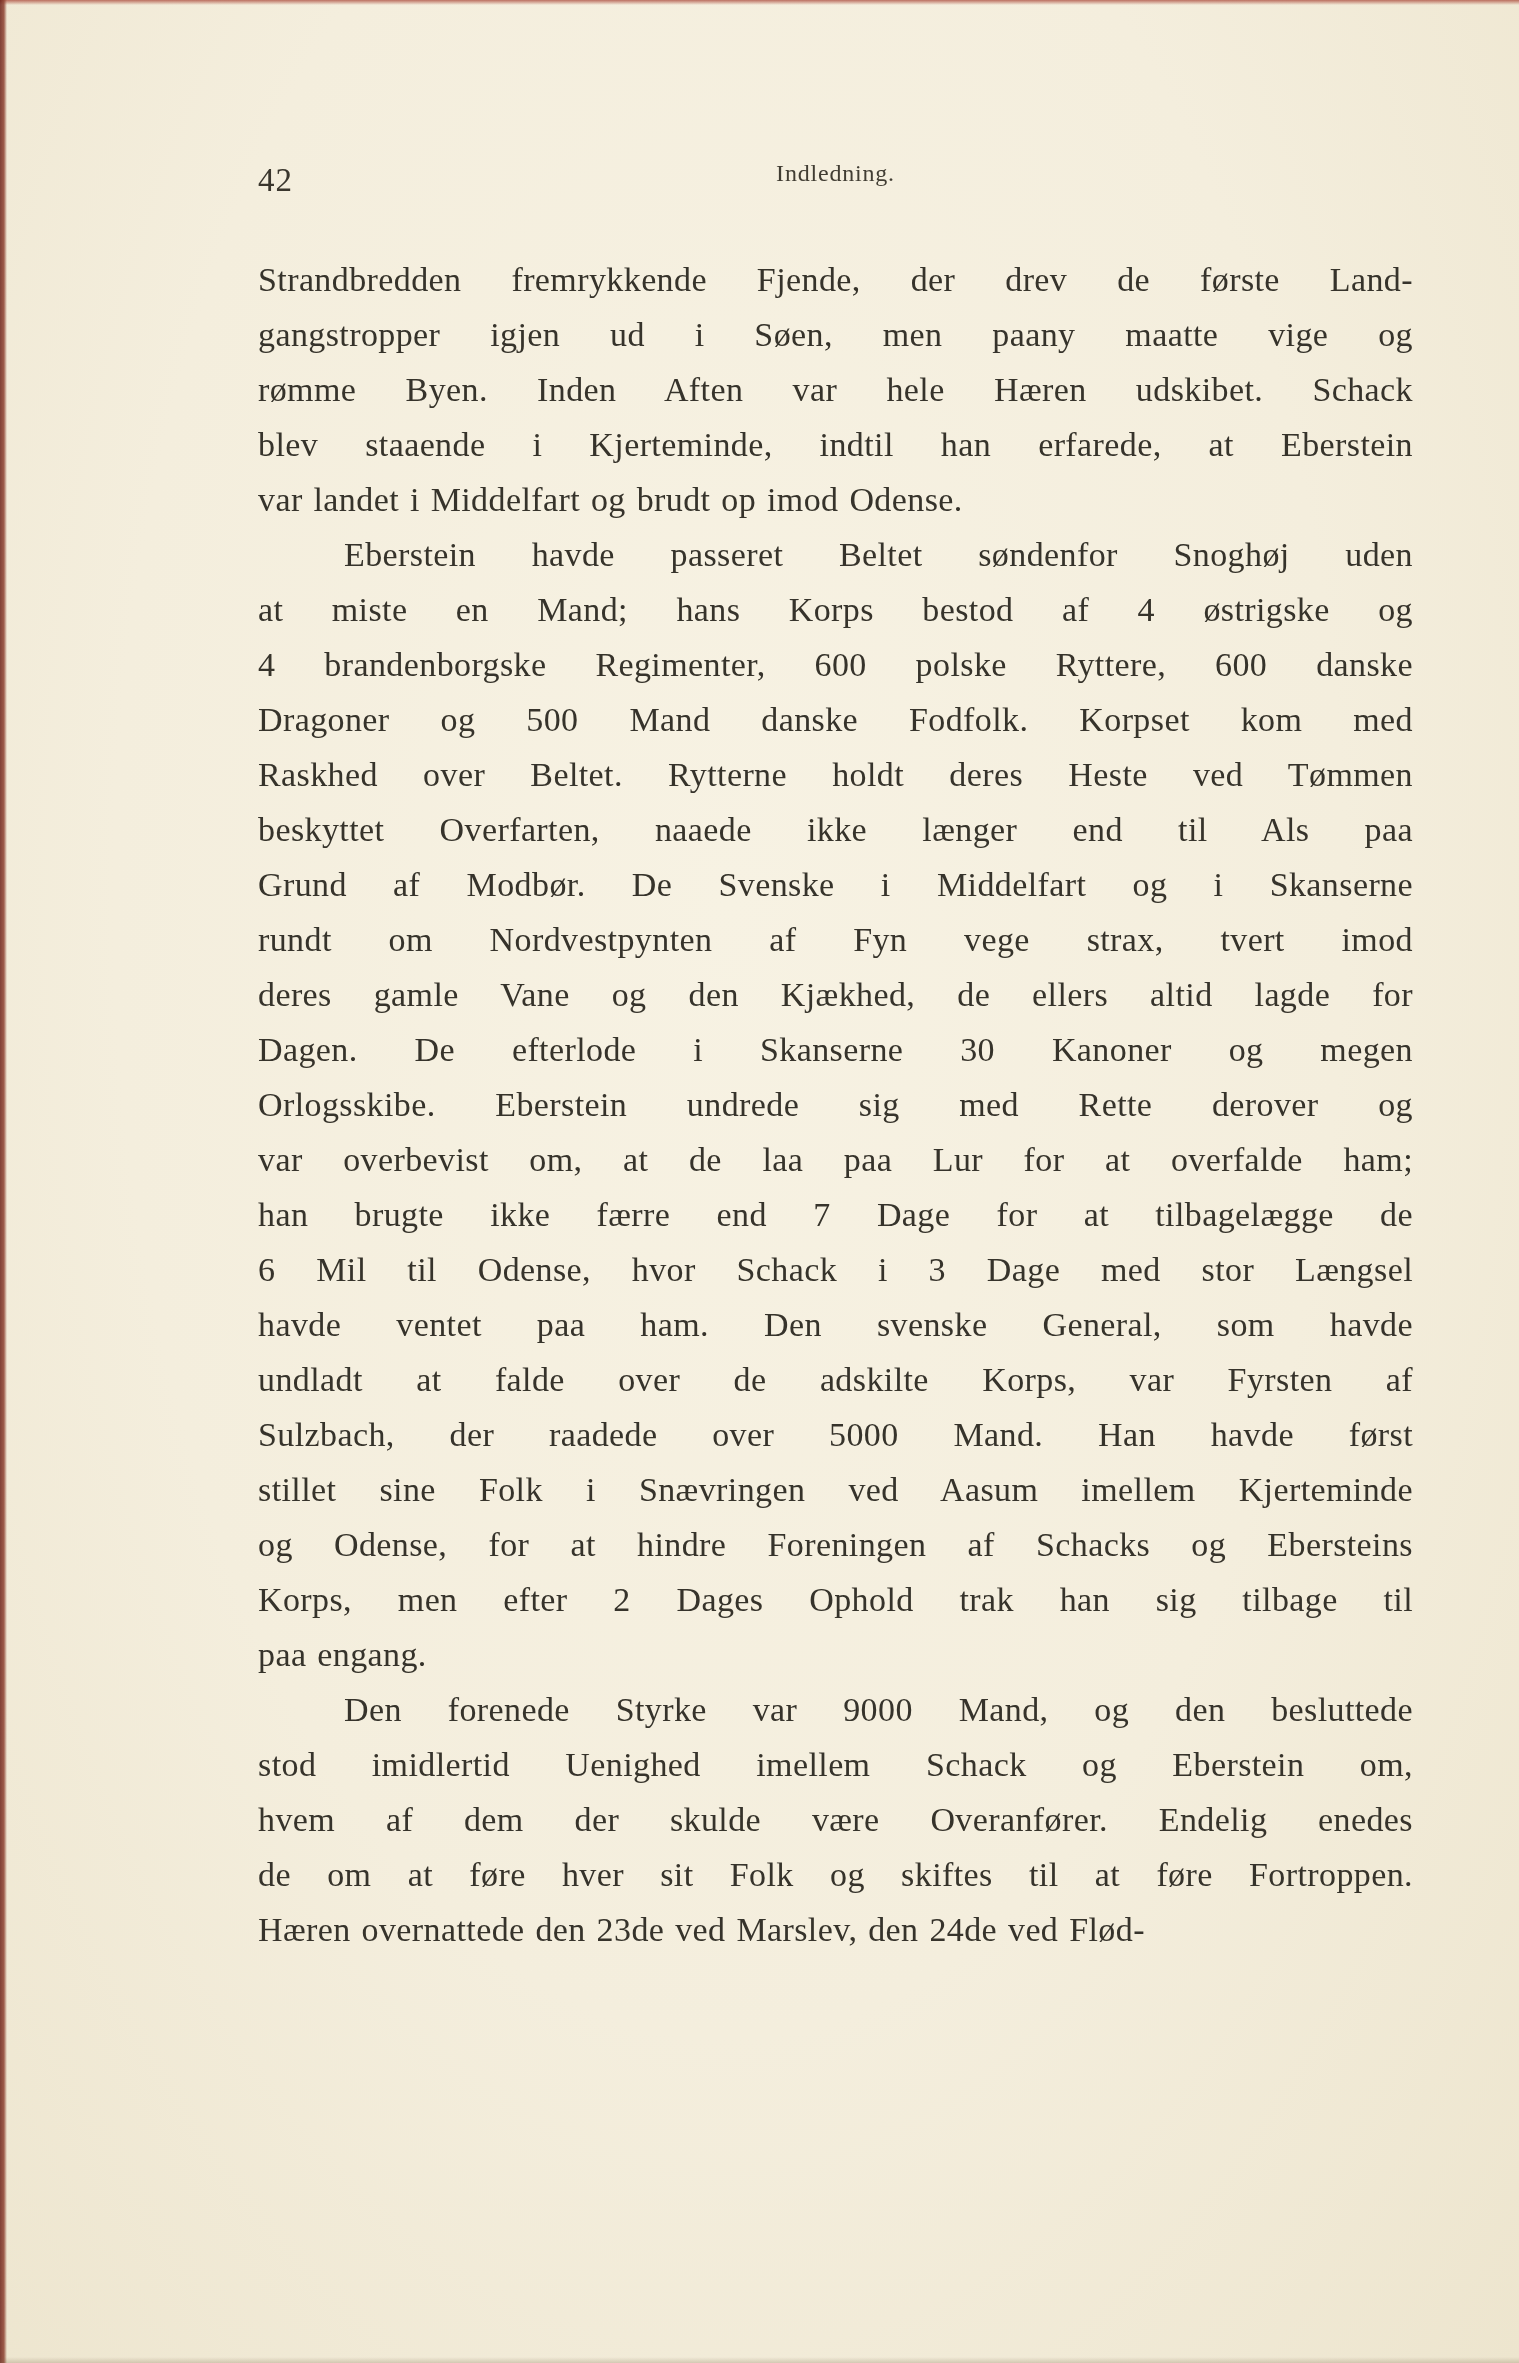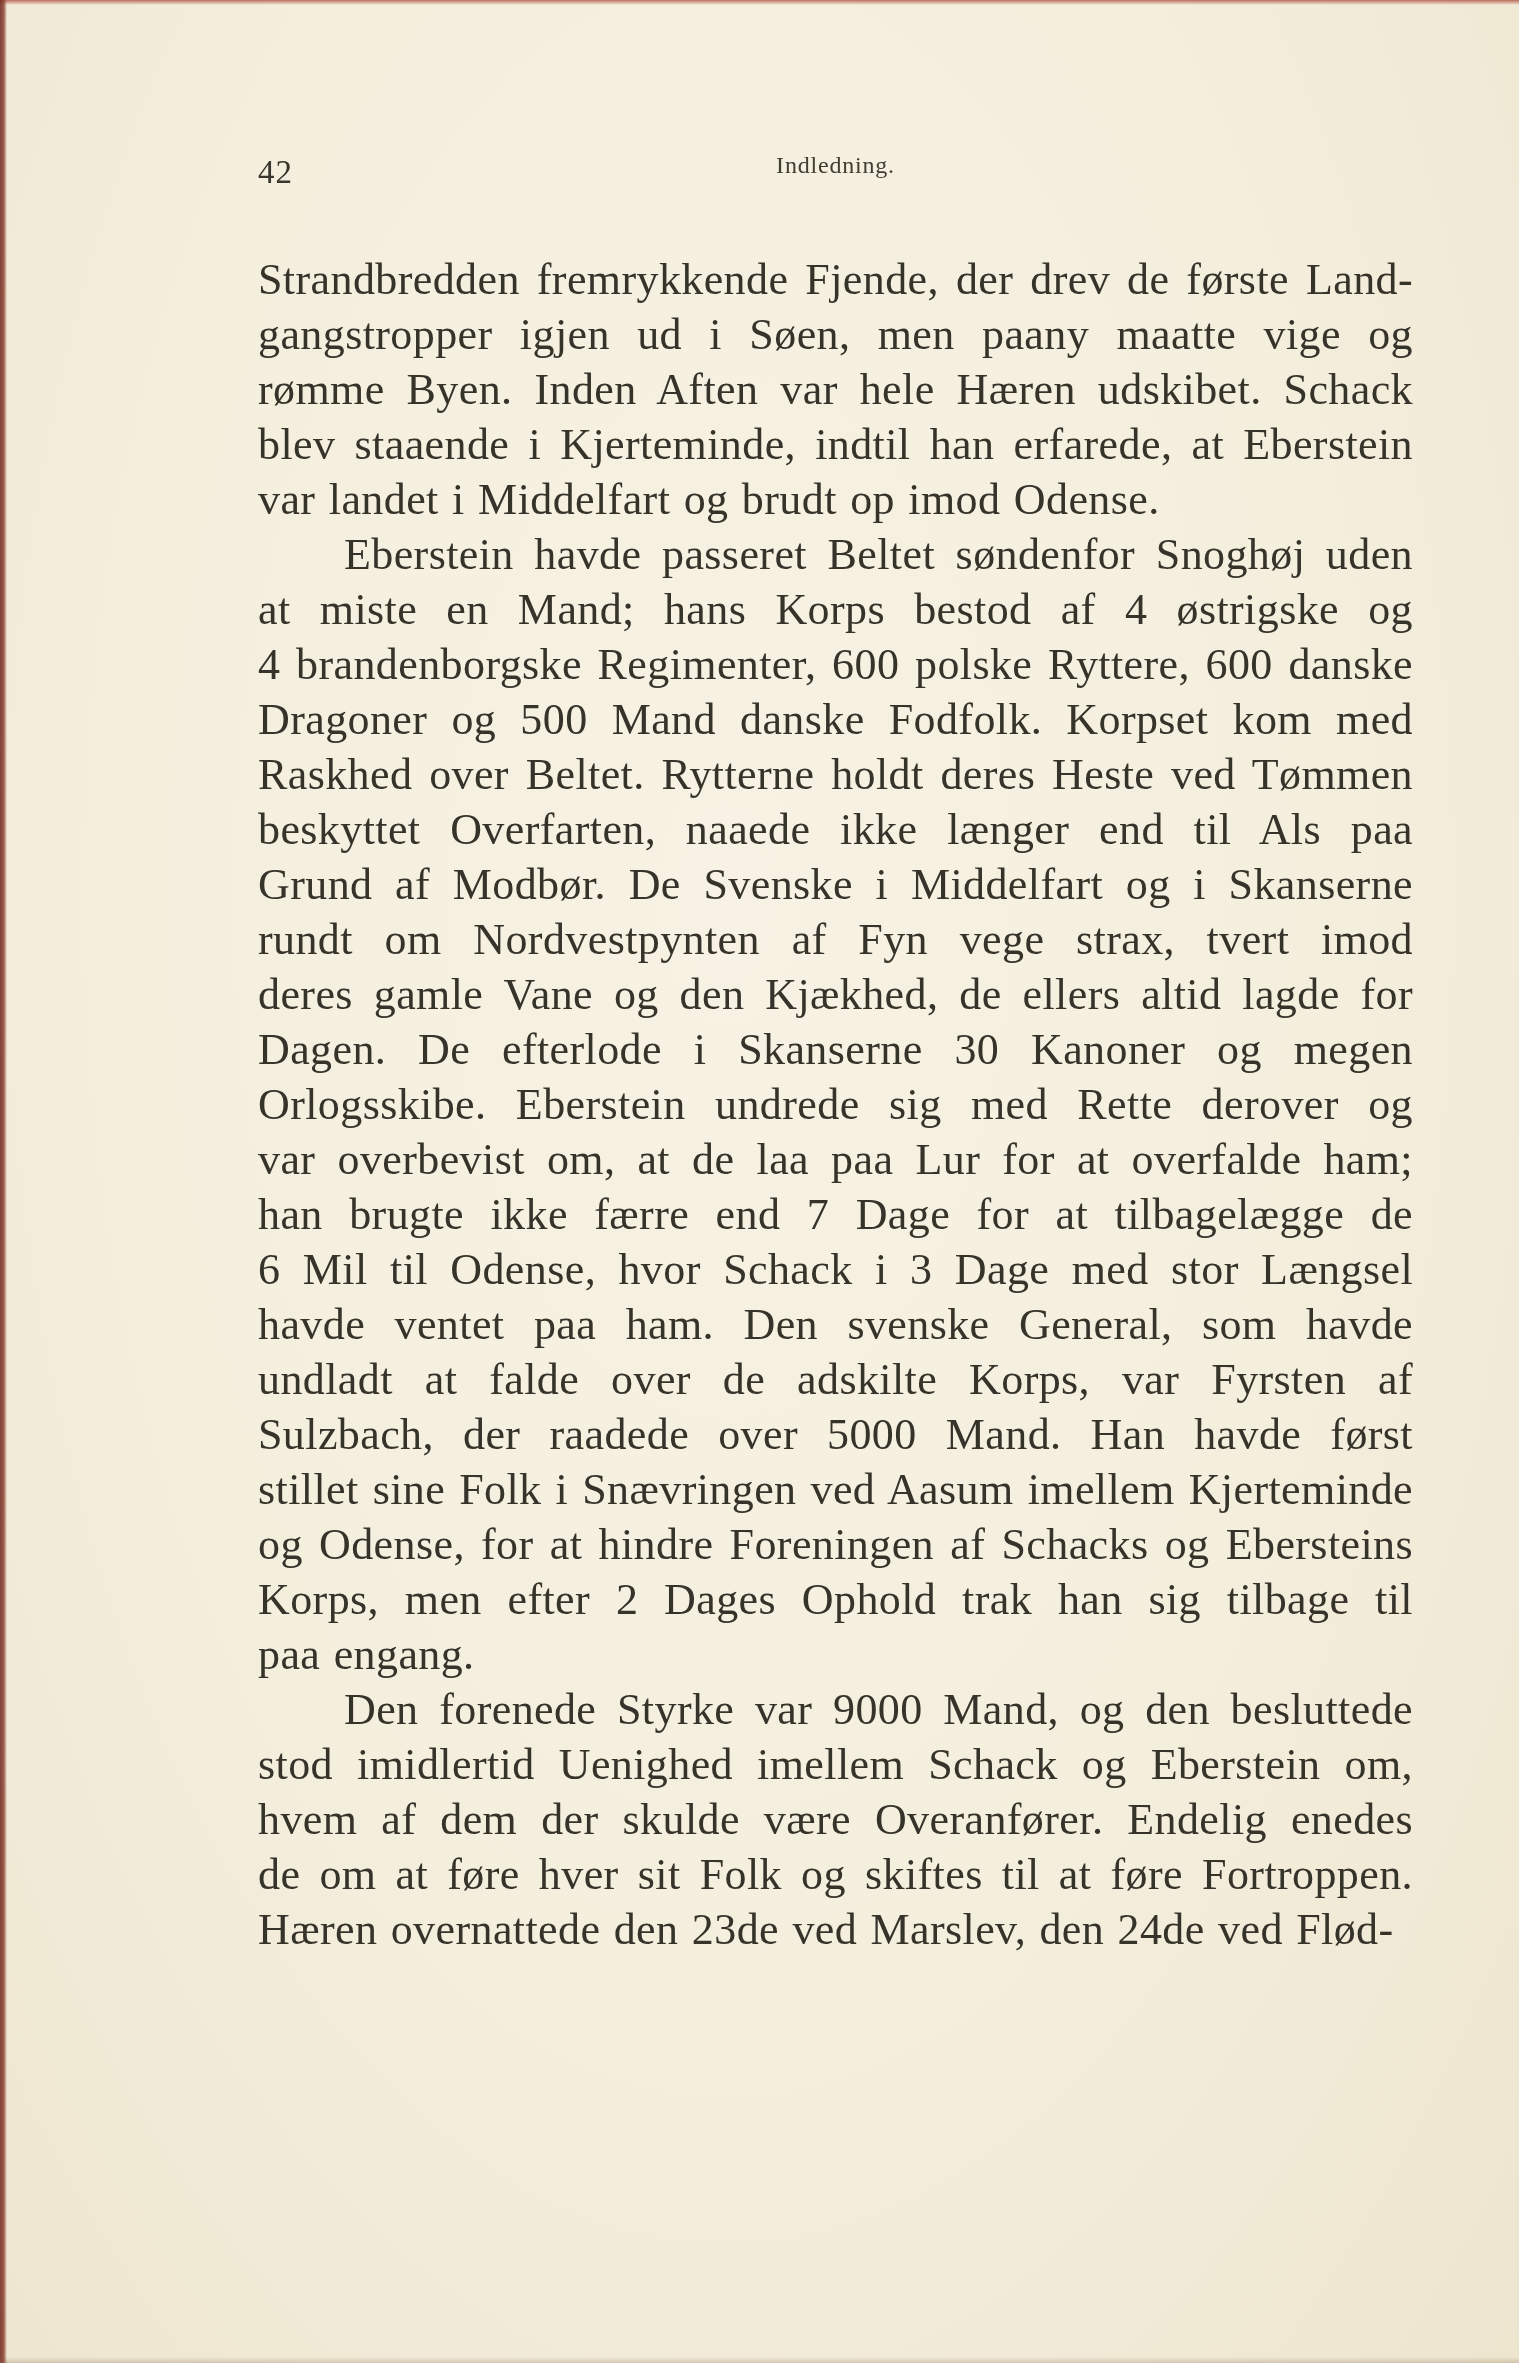--- a/index.html
+++ b/index.html
@@ -36,21 +36,21 @@
   .edge-bottom {
     position: absolute;
     left: 0; bottom: 0;
     width: 100%; height: 6px;
     background: linear-gradient(to top, rgba(120,100,70,0.25), rgba(120,100,70,0));
   }
 
   .header-row {
     position: absolute;
     left: 258px;
-    top: 152px;
+    top: 160px;
     width: 1155px;
     height: 44px;
     text-align: center;
   }
   .page-number {
     position: absolute;
     left: 0;
     top: 2px;
     font-size: 33px;
     letter-spacing: 1px;
@@ -64,21 +64,21 @@
   }
 
   .body-text {
     position: absolute;
     left: 258px;
     top: 252px;
     width: 1155px;
   }
   .paragraph { margin: 0; }
   .line {
-    font-size: 44px;
+    font-size: 34px;
     line-height: 55px;
     letter-spacing: 0.4px;
     word-spacing: 2px;
     white-space: normal;
     text-align: justify;
     text-align-last: justify;
     color: #36332b;
   }
   .line.last {
     text-align-last: left;

